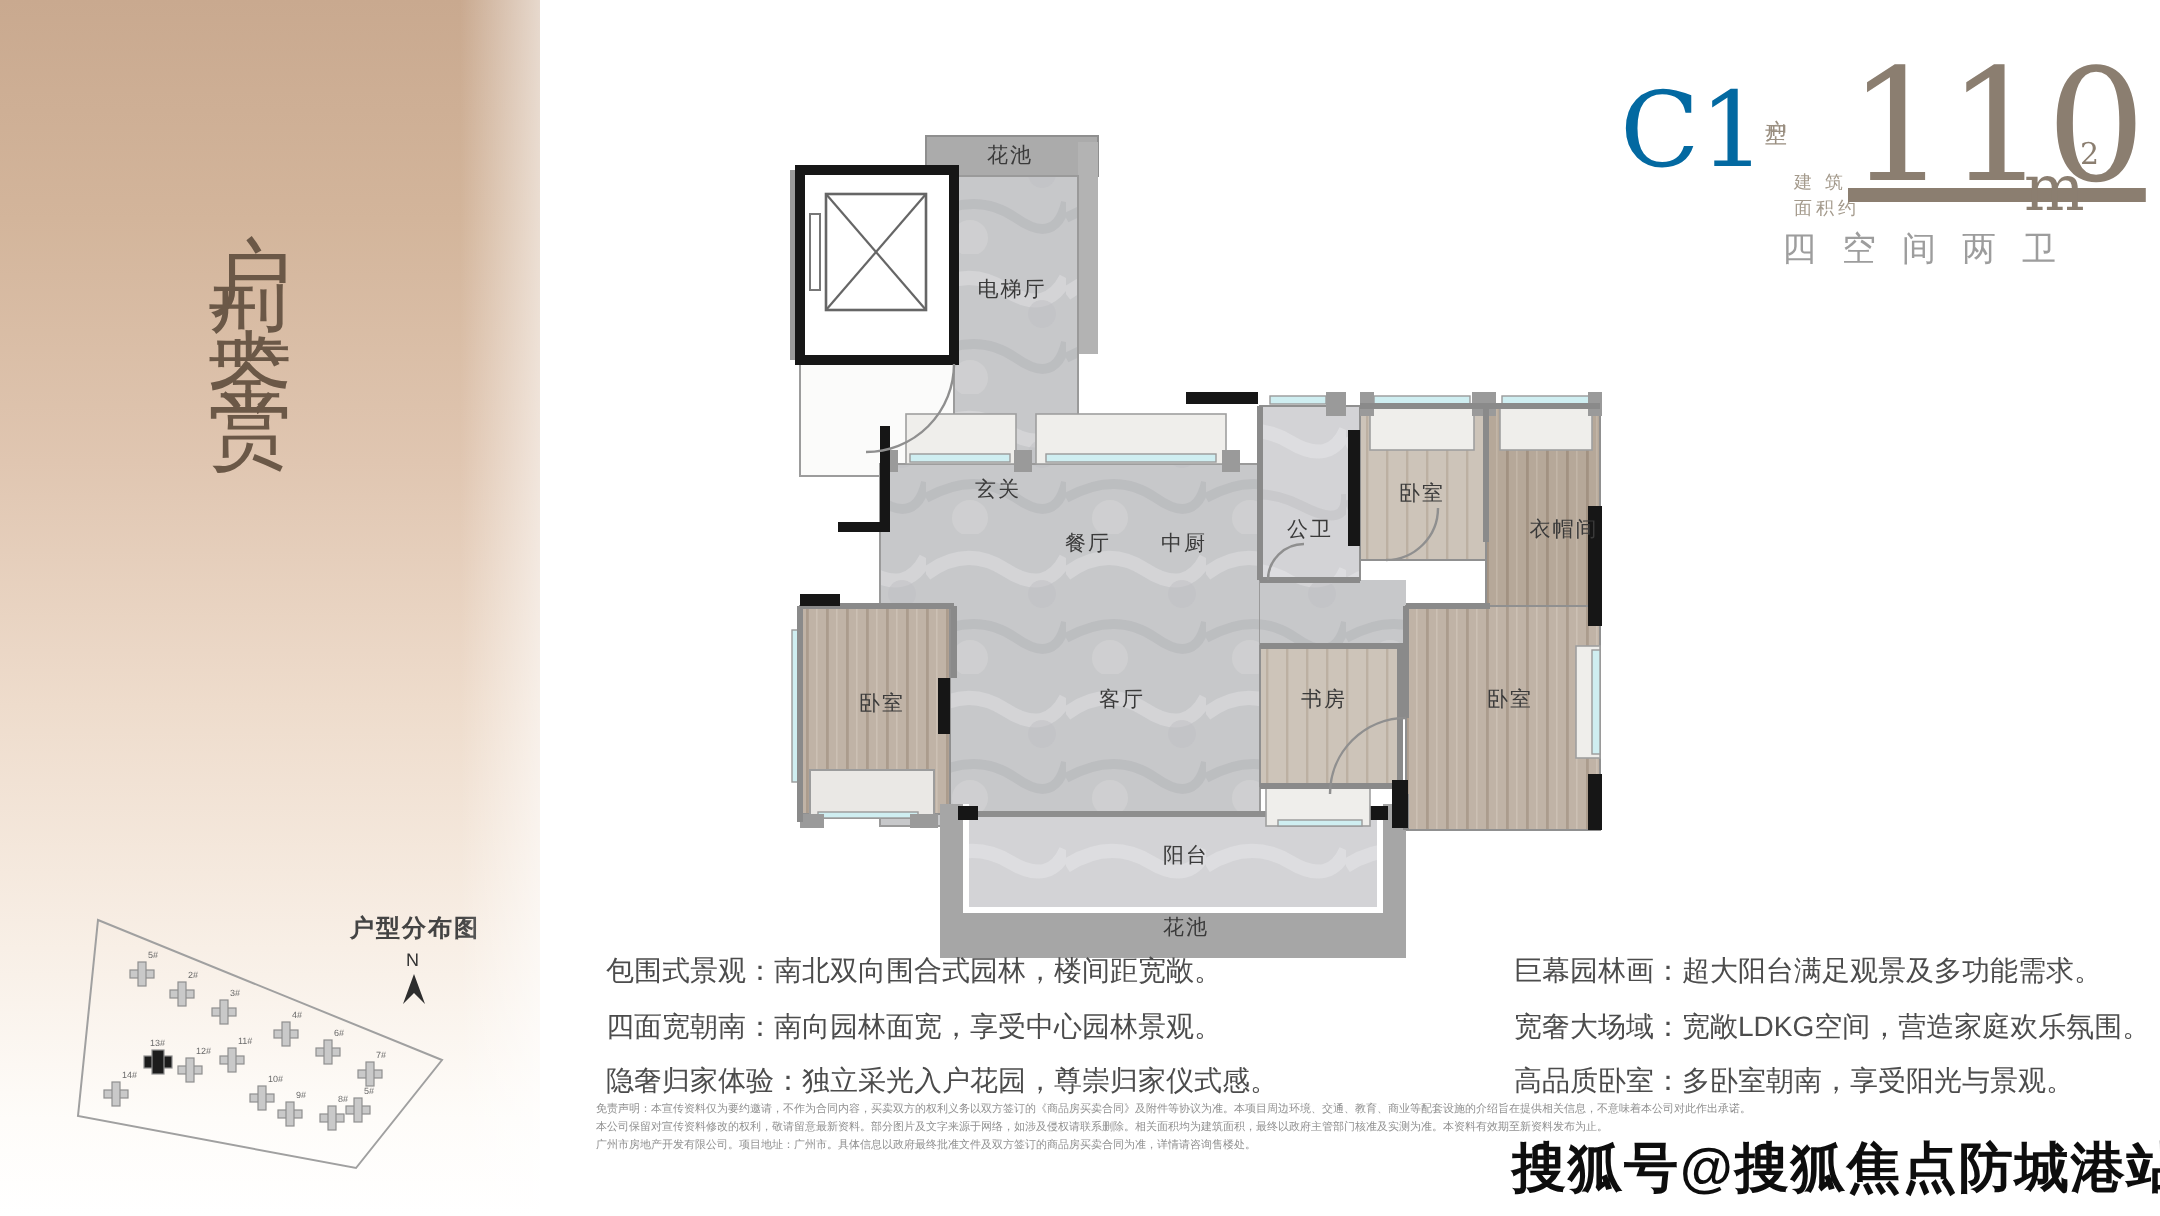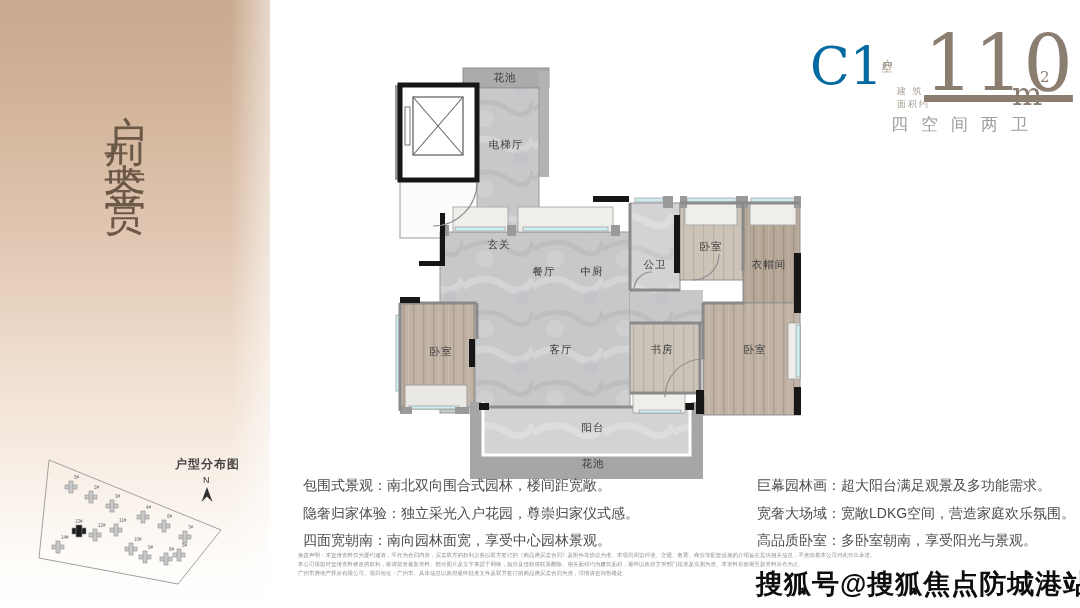--- a/index.html
+++ b/index.html
@@ -284,33 +284,33 @@
       </g>
     </svg>
 
     <span class="room-label" style="left:112px;top:21px">花池</span>
     <span class="room-label" style="left:113px;top:88px">电梯厅</span>
     <span class="room-label" style="left:106px;top:188px">玄关</span>
     <span class="room-label" style="left:151px;top:215px">餐厅</span>
     <span class="room-label" style="left:199px;top:215px">中厨</span>
     <span class="room-label" style="left:262px;top:208px">公卫</span>
     <span class="room-label" style="left:318px;top:190px">卧室</span>
-    <span class="room-label" style="left:376px;top:208px">衣帽间</span>
+    <span class="room-label" style="left:389px;top:208px">衣帽间</span>
     <span class="room-label" style="left:48px;top:295px">卧室</span>
     <span class="room-label" style="left:168px;top:293px">客厅</span>
     <span class="room-label" style="left:269px;top:293px">书房</span>
     <span class="room-label" style="left:362px;top:293px">卧室</span>
     <span class="room-label" style="left:200px;top:371px">阳台</span>
     <span class="room-label" style="left:200px;top:407px">花池</span>
   </div>
 
   <div class="features-left">
     <div class="feature-line">包围式景观：南北双向围合式园林，楼间距宽敞。</div>
+    <div class="feature-line">四面宽朝南：南向园林面宽，享受中心园林景观。</div>
     <div class="feature-line">隐奢归家体验：独立采光入户花园，尊崇归家仪式感。</div>
-    <div class="feature-line">四面宽朝南：南向园林面宽，享受中心园林景观。</div>
   </div>
   <div class="features-right">
     <div class="feature-line">巨幕园林画：超大阳台满足观景及多功能需求。</div>
     <div class="feature-line">宽奢大场域：宽敞LDKG空间，营造家庭欢乐氛围。</div>
     <div class="feature-line">高品质卧室：多卧室朝南，享受阳光与景观。</div>
   </div>
 
   <div class="disclaimer">
     <div>免责声明：本宣传资料仅为要约邀请，不作为合同内容，买卖双方的权利义务以双方签订的《商品房买卖合同》及附件等协议为准。本项目周边环境、交通、教育、商业等配套设施的介绍旨在提供相关信息，不意味着本公司对此作出承诺。</div>
     <div>本公司保留对宣传资料修改的权利，敬请留意最新资料。部分图片及文字来源于网络，如涉及侵权请联系删除。相关面积均为建筑面积，最终以政府主管部门核准及实测为准。本资料有效期至新资料发布为止。</div>

